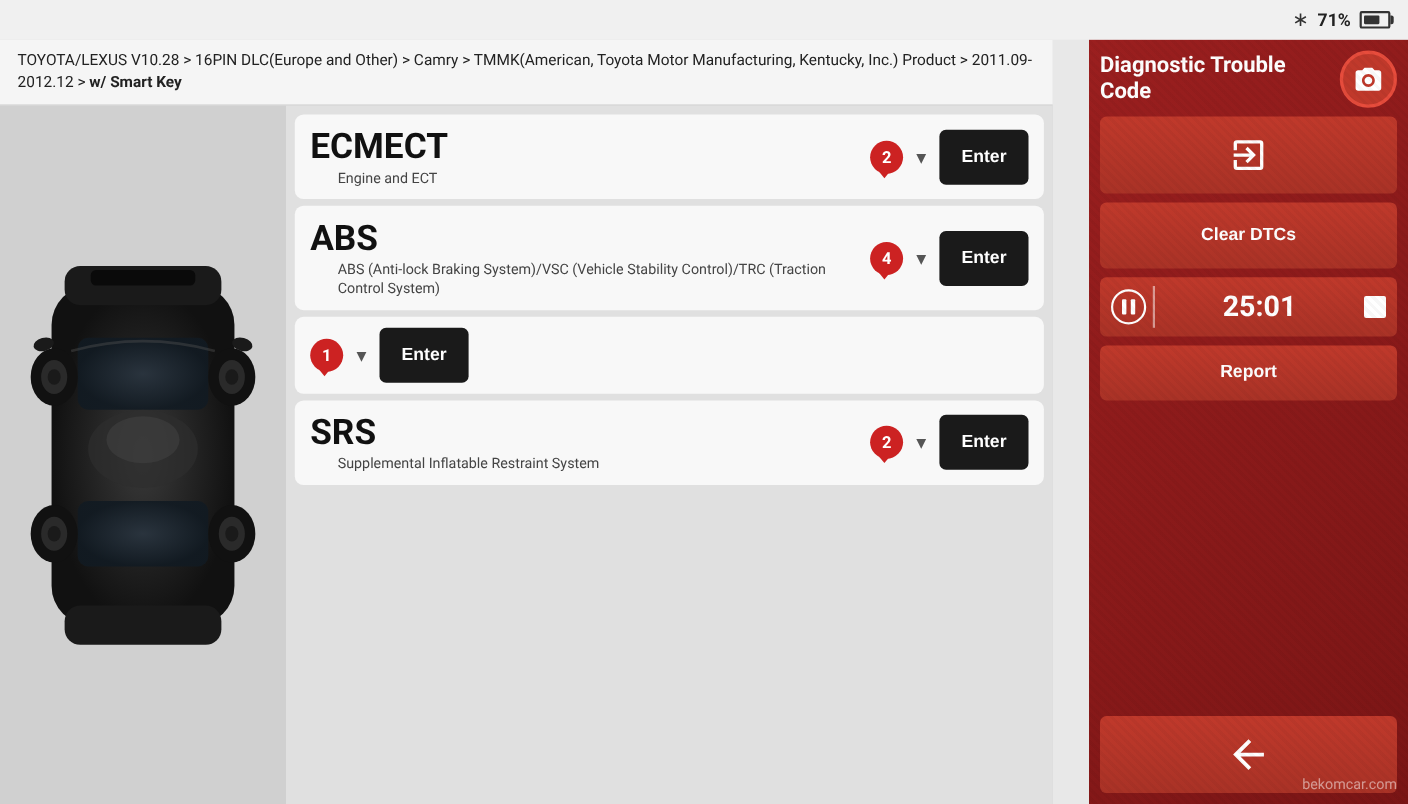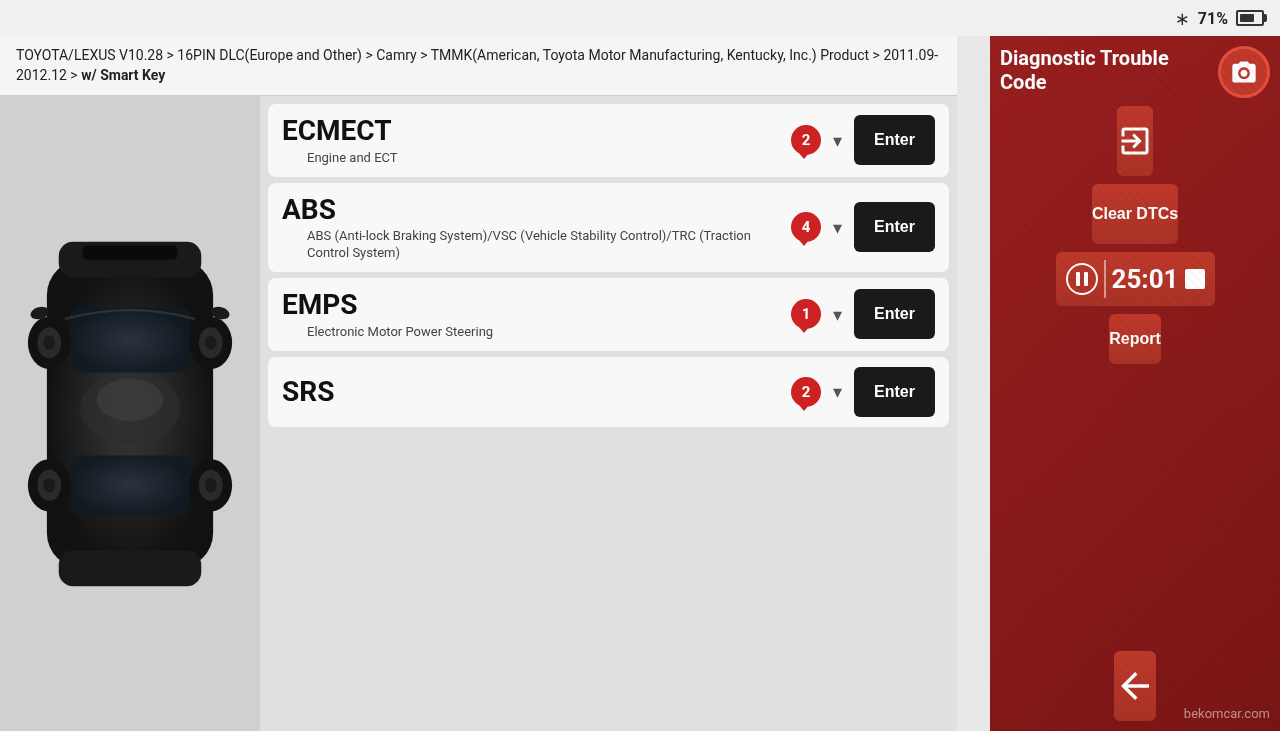--- a/index.html
+++ b/index.html
@@ -150,21 +150,21 @@
       align-items: center;
       gap: 8px;
       min-height: 70px;
     }
 
     .dtc-info {
       flex: 1;
     }
 
     .dtc-code {
-      font-size: 28px;
+      font-size: 32px;
       font-weight: bold;
       color: #111;
       line-height: 1.2;
     }
 
     .dtc-desc {
       font-size: 13px;
       color: #444;
       margin-top: 2px;
       line-height: 1.3;
@@ -222,21 +222,20 @@
     
     .right-sidebar {
       width: 290px;
       background: #8b1a1a;
       background: linear-gradient(135deg, #9b1f1f 0%, #7a1515 100%);
       display: flex;
       flex-direction: column;
       padding: 10px;
       gap: 8px;
       position: relative;
-      align-items: center;
     }
 
     .sidebar-title-area {
       display: flex;
       align-items: flex-start;
       gap: 8px;
     }
 
     .sidebar-title {
       color: white;
@@ -483,32 +482,29 @@
           <div class="dtc-info">
             <div class="dtc-code">ABS</div>
             <div class="dtc-desc">ABS (Anti-lock Braking System)/VSC (Vehicle Stability Control)/TRC (Traction Control System)</div>
           </div>
           <div class="dtc-badge">4</div>
           <span class="dropdown-arrow">▾</span>
           <button class="enter-btn">Enter</button>
         </div>
 
         <div class="dtc-item">
-          <div class="dtc-info">
-            <div class="dtc-code">EMPS</div>
-            <div class="dtc-desc">Electronic Motor Power Steering</div>
-          </div>
           <div class="dtc-badge">1</div>
           <span class="dropdown-arrow">▾</span>
           <button class="enter-btn">Enter</button>
         </div>
 
         <div class="dtc-item">
           <div class="dtc-info">
             <div class="dtc-code">SRS</div>
+            <div class="dtc-desc">Supplemental Inflatable Restraint System</div>
           </div>
           <div class="dtc-badge">2</div>
           <span class="dropdown-arrow">▾</span>
           <button class="enter-btn">Enter</button>
         </div>
 
       </div>
     </div>
   </div>
 

